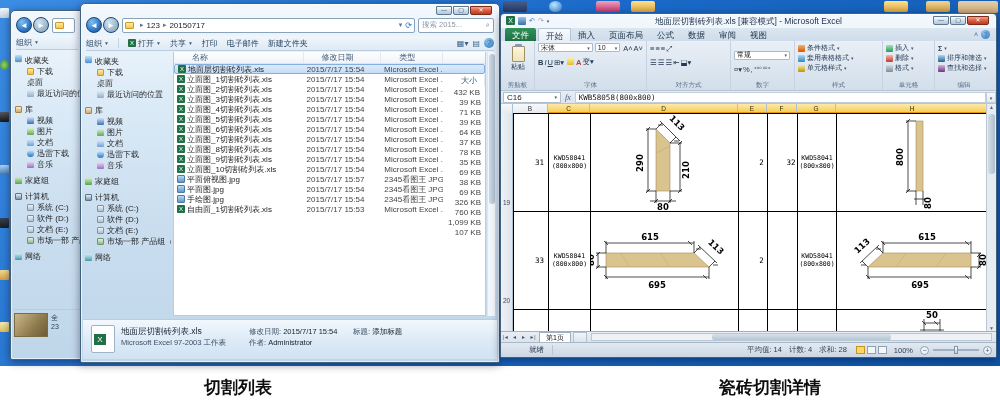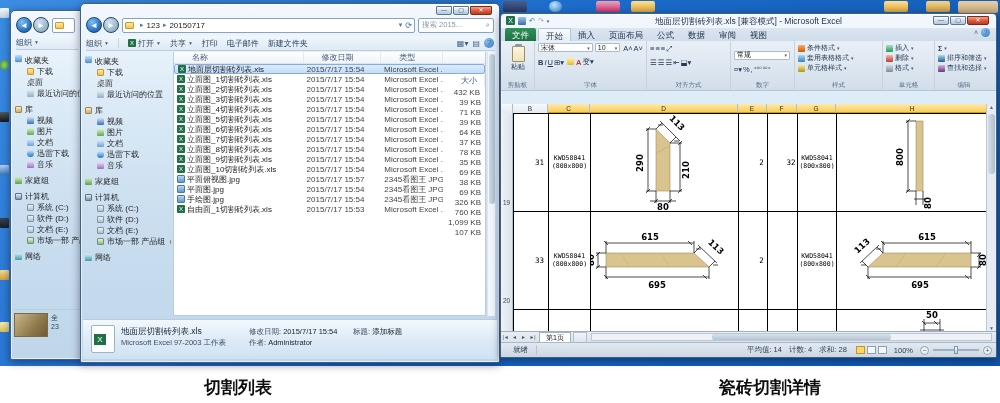--- a/index.html
+++ b/index.html
@@ -93,21 +93,21 @@
 .dcol{margin-top:6px;line-height:11px;white-space:nowrap;}
 .dname{font-size:8.5px;color:#15222f;}
 .dval{color:#17212c;}
 
 
 .xl-title{position:absolute;left:0;right:0;top:0;height:14px;text-align:center;font-size:8.5px;color:#1e3048;line-height:14px;}
 .qat{position:absolute;left:5px;top:2px;display:flex;align-items:center;font-size:7px;color:#2c4868;}
 .qat span{margin-right:3px;}
 .xlogo{width:9px;height:9px;background:#1f7145;color:#fff;font-size:7px;line-height:9px;text-align:center;border-radius:1px;}
 .savedisk{width:8px;height:8px;background:linear-gradient(#9cc3e8,#3a6ea8);border-radius:1px;}
-.tabrow{position:absolute;left:0;right:0;top:14px;height:13px;display:flex;align-items:flex-start;
+.tabrow{position:absolute;left:0;right:0;top:14px;height:13px;display:flex;align-items:center;
   padding-left:4px;font-size:8.5px;color:#1e3048;background:linear-gradient(#dbe6f1,#cfdcea);}
 .rtab{padding:1px 7px;height:13px;line-height:12px;}
 .rtab.file{background:linear-gradient(#2f9158,#1e7145);color:#fff;border-radius:2px 2px 0 0;margin-right:2px;}
 .rtab.active{background:linear-gradient(#f7fafd,#e8eff6);border:1px solid #b4c4d6;border-bottom:none;border-radius:2px 2px 0 0;}
 .tabrow-right{margin-left:auto;display:flex;align-items:center;margin-right:6px;}
 .tabrow-right span{margin-left:3px;font-size:7px;color:#49688a;}
 .ribbon{position:absolute;left:0;right:0;top:27px;height:50px;display:flex;
   background:linear-gradient(#e9eff6,#dde6f0 55%,#d2deea);border-bottom:1px solid #b6c4d4;}
 .grp{position:relative;height:100%;border-right:1px solid #c6d2df;padding:2px 2px 9px 3px;overflow:hidden;}
 .grp-label{position:absolute;left:0;right:0;bottom:0;text-align:center;font-size:6.5px;color:#5a7089;}
@@ -149,21 +149,21 @@
 .xl-vthumb{position:absolute;left:1px;top:10px;width:7px;height:60px;border-radius:3px;background:linear-gradient(90deg,#d2dce6,#aebfce);}
 .sheetrow{position:absolute;left:0;right:0;top:317px;height:11px;display:flex;align-items:center;
   background:linear-gradient(#e9eef4,#dbe3ec);border-top:1px solid #9fb0c2;font-size:7px;color:#345;}
 .shbtn{width:9px;text-align:center;font-size:5px;color:#456;}
 .sheettab{background:#fff;border:1px solid #9fb0c2;border-bottom:none;padding:0 6px;height:10px;line-height:10px;color:#111;margin-left:2px;}
 .sheettab2{width:14px;height:10px;background:linear-gradient(#f2f5f9,#dde4ec);border:1px solid #b3c1cf;border-bottom:none;margin-left:2px;}
 .hscroll{flex:1;height:8px;margin:0 4px;background:#eef2f6;border:1px solid #bac7d4;position:relative;}
 .hthumb{position:absolute;left:30%;top:0;width:45%;height:100%;background:linear-gradient(#d8e1ea,#b6c5d3);border-radius:2px;}
 .statusbar{position:absolute;left:0;right:0;top:328px;height:15px;display:flex;align-items:center;
   background:linear-gradient(#e2e9f1,#ccd6e2);border-top:1px solid #a9b8c8;font-size:7.5px;color:#2d3f52;}
-.ready{margin-left:4px;padding:0 8px;border-right:1px solid #b9c5d2;}
+.ready{margin-left:20px;padding:0 8px;border-right:1px solid #b9c5d2;}
 .stat-right{margin-left:auto;display:flex;align-items:center;margin-right:4px;}
 .stat-right>span{margin-left:7px;white-space:nowrap;}
 .viewico{width:9px;height:8px;border:1px solid #8fa1b4;background:#f4f7fa;margin-left:2px;}
 .viewico.on{background:#fbd76a;border-color:#c69520;}
 .zoomslider{width:46px;height:2px;background:#9fb0c2;margin:0 4px;position:relative;}
 .zoomknob{position:absolute;left:45%;top:-3px;width:4px;height:8px;background:linear-gradient(#fdfefe,#c3d0dc);border:1px solid #7e93a6;}
 .zbtn{width:9px;height:9px;border-radius:50%;border:1px solid #8fa1b4;background:#eef2f6;font-size:7px;line-height:8px;text-align:center;color:#456;}
 
 
 .caption{position:absolute;top:376px;width:220px;text-align:center;font-size:17px;font-weight:bold;color:#0d0d0d;}
@@ -739,20 +739,29 @@
             <div class="stk-row">
               <span class="stk-ico" style="background: linear-gradient(rgb(210, 180, 222), rgb(108, 52, 131));"></span>
               <span>查找和选择</span>
               <span class="dd">▾</span>
             </div>
           </div>
         <div class="grp-label">编辑</div>
       </div>
     </div>
 
+    <div class="fxbar">
+      <div class="namebox">
+          <span>C16</span>
+          <span style="font-size:5px;color:#456;">▾</span>
+        </div>
+      <span class="fx">fx</span>
+      <div class="fxtext">KWB58058(800x800)</div>
+      <div class="fxdd">▾</div>
+    </div>
 
     <div class="colhdr">
       <div class="ch" style="width:12px;"></div>
       <div class="ch" style="width:35px;">B</div>
       <div class="ch hl" style="width:42px;">C</div>
       <div class="ch hl" style="width:148px;">D</div>
       <div class="ch hl" style="width:29px;">E</div>
       <div class="ch hl" style="width:30px;">F</div>
       <div class="ch hl" style="width:39px;">G</div>
       <div class="ch hl" style="width:153px;">H</div>

